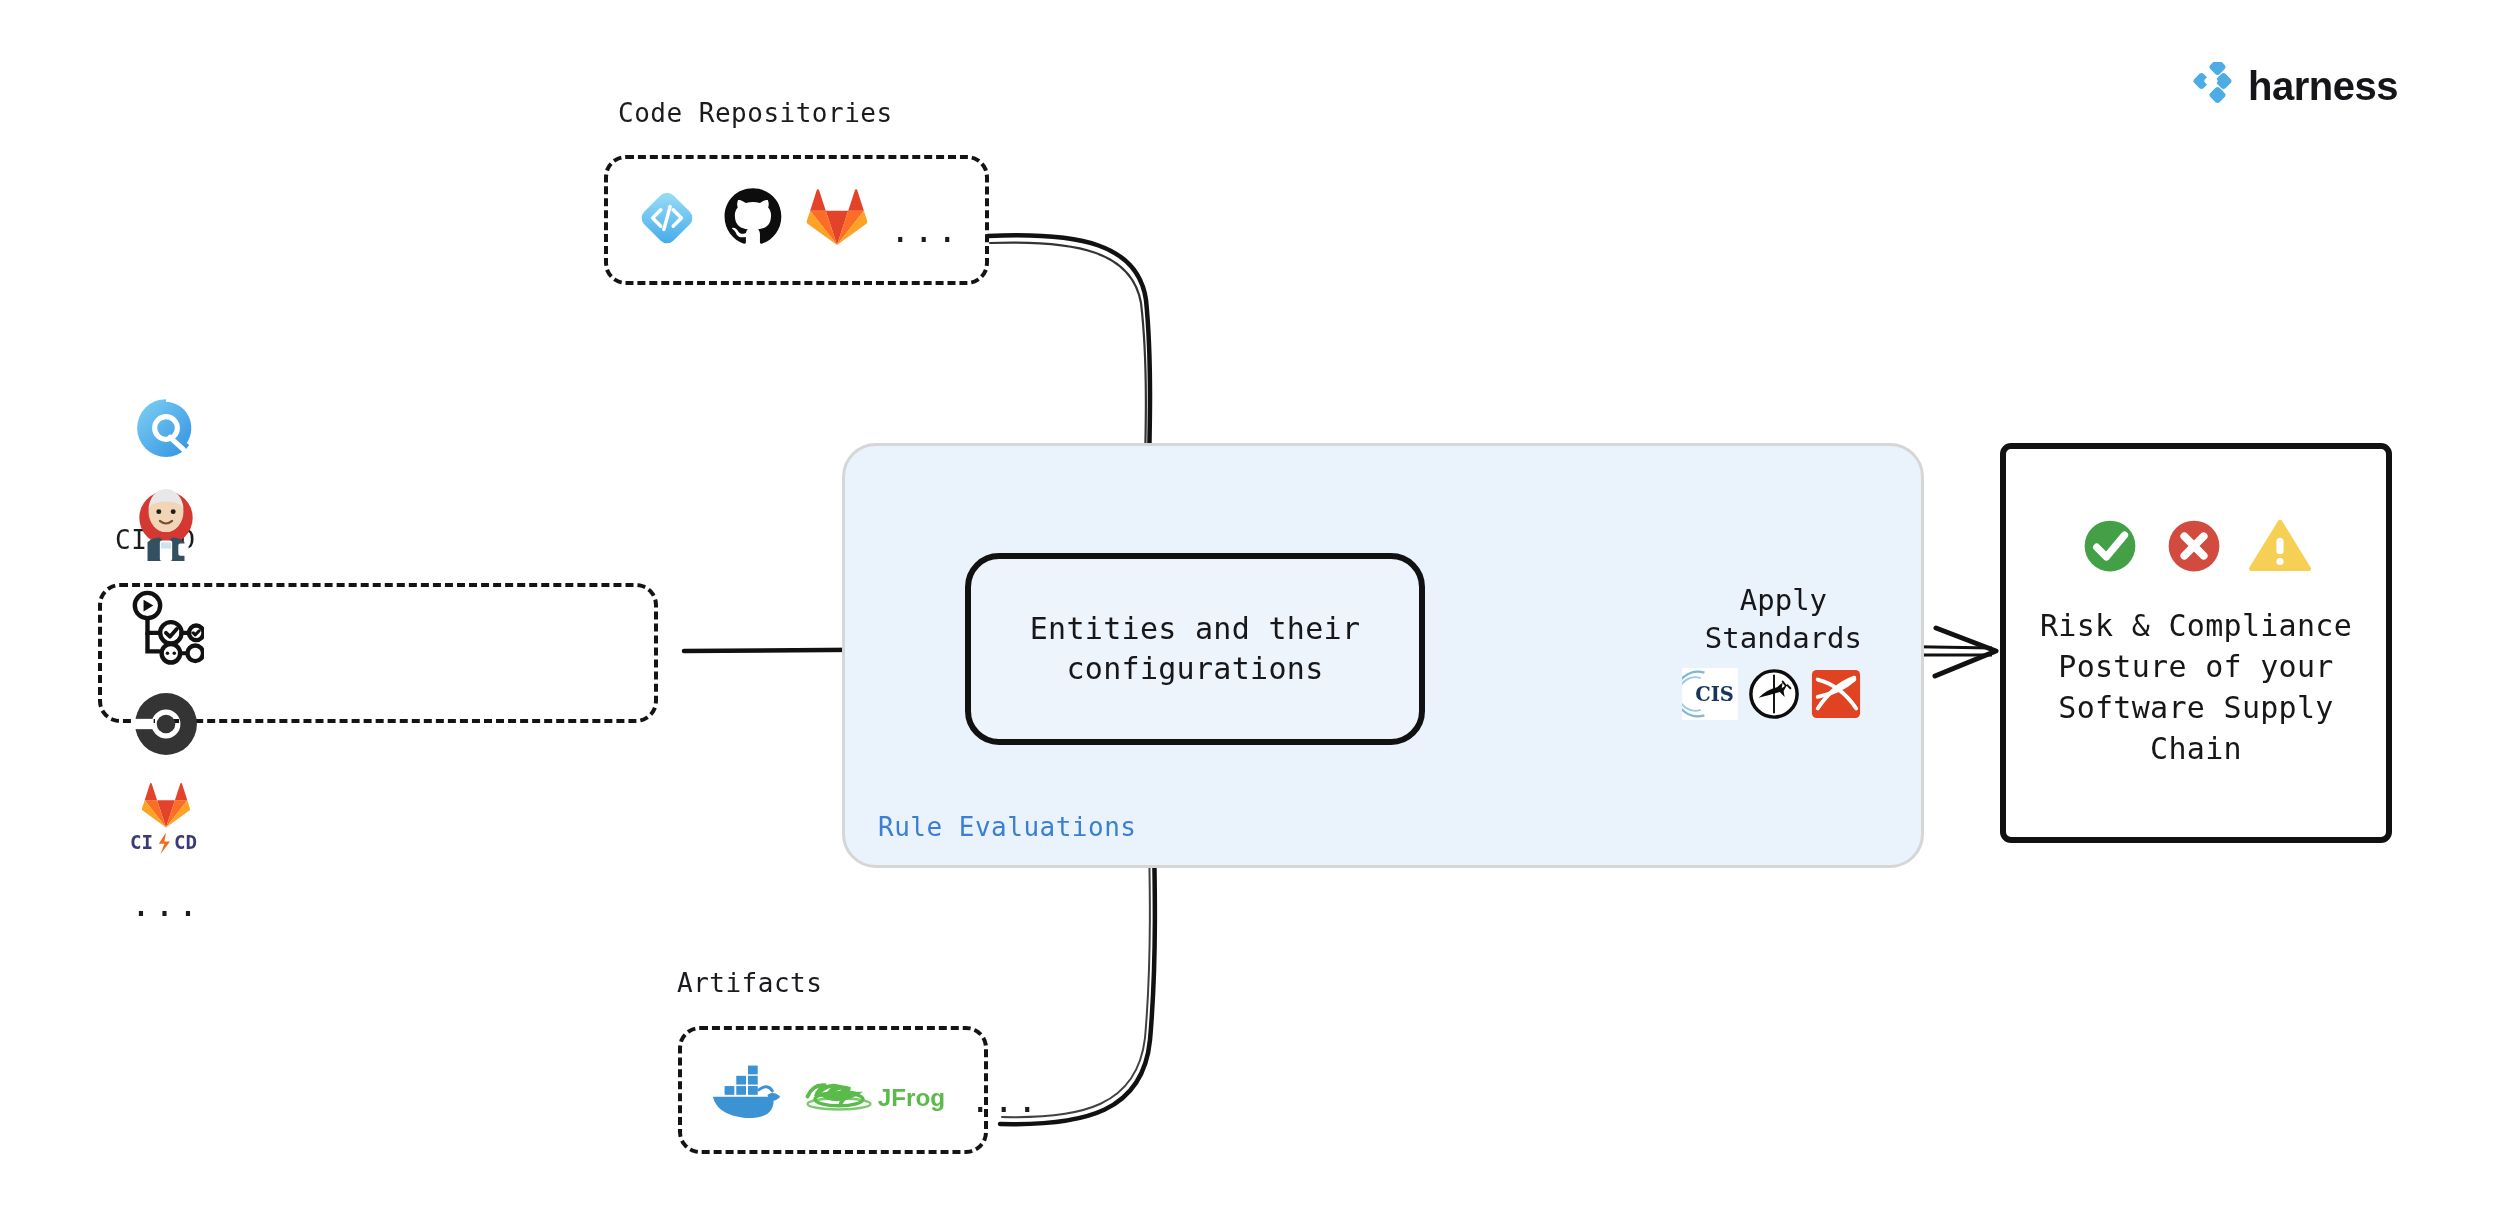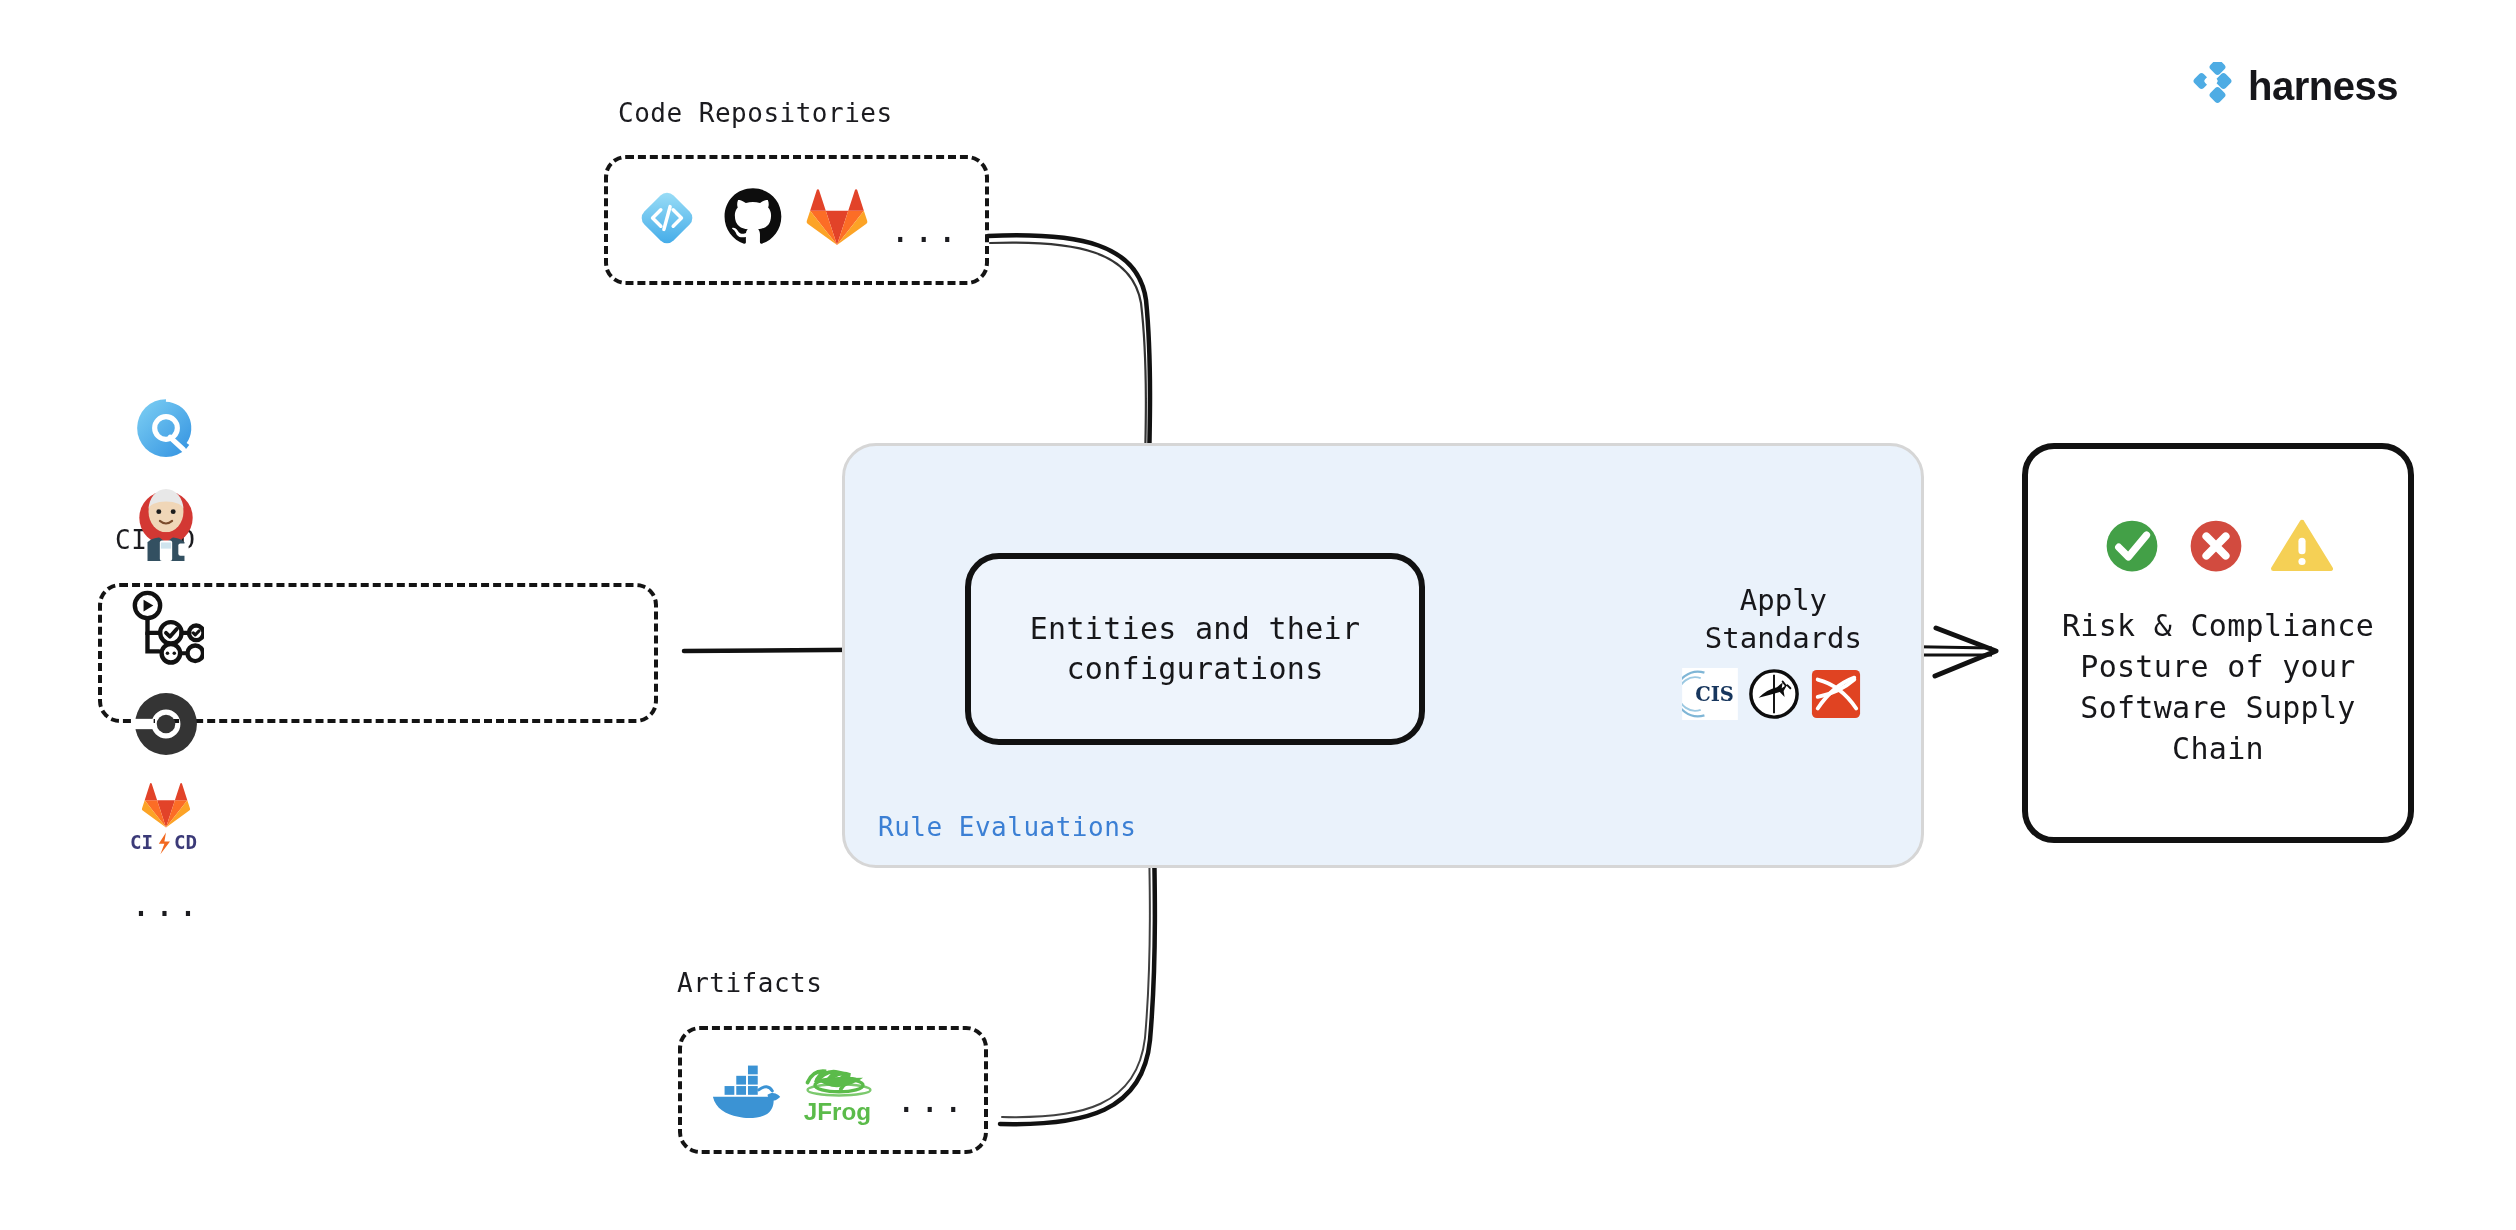--- a/index.html
+++ b/index.html
@@ -30,23 +30,23 @@
        color:#17171a;letter-spacing:0.3px;}
 
   
   .diamond-wrap{position:absolute;}
   .diamond-content{position:absolute;left:0;top:0;width:100%;height:100%;
        display:flex;flex-direction:column;align-items:flex-end;justify-content:center;gap:6px;}
   .diamond-title{font-size:29px;line-height:1.3;text-align:center;color:#17171a;}
   .diamond-icons{display:flex;align-items:center;gap:10px;margin-top:4px;}
 
   
-  .outcome-box{position:absolute;border:6px solid #111111;border-radius:32px;
+  .outcome-box{position:absolute;border:6px solid #111111;border-radius:11px;
        background:#ffffff;box-sizing:border-box;display:flex;flex-direction:column;
-       align-items:center;justify-content:center;gap:26px;margin-left:22px;}
+       align-items:center;justify-content:center;gap:26px;}
   .outcome-icons{display:flex;align-items:center;gap:26px;}
   .outcome-text{font-size:30px;line-height:1.37;text-align:center;color:#17171a;
        letter-spacing:0.3px;padding:0 14px;}
 
   
   .brand{position:absolute;display:flex;align-items:center;gap:12px;}
   .brand-name{font-family:Liberation Sans, sans-serif;font-size:40px;font-weight:700;
        color:#16161a;letter-spacing:-0.5px;}
 </style>
 </head>
@@ -237,21 +237,21 @@
             <rect x="41" y="18.5" width="10" height="9"></rect>
               <rect x="41" y="8" width="10" height="9"></rect>
           </g>
           <path d="M5 40 h62 c0 0 3 14-9 19 c-8 3.4-19 3.6-27 1.6
                    C18 58.2 8 52 5 40 Z" fill="#3B93D4"></path>
           <path d="M61 38 c7-5 13 2 13 2 s-4 5-9 4 c-3-.6-4-6-4-6Z" fill="#3B93D4"></path>
           <path d="M52 33 q9-7 14 1" stroke="#3B93D4" stroke-width="3" fill="none" stroke-linecap="round"></path>
         </svg>
       </span>
 
-      <span style="display:flex;flex-direction:column;align-items:flex-start;">
+      <span style="display:flex;flex-direction:row;align-items:flex-end;">
         <svg width="74" height="44" viewBox="0 0 80 46">
           <path d="M6 30 q6-14 20-12 q-8 3-11 12 q10-14 24-11 q-9 3-13 12
                    q12-15 26-9 q-11 1-16 11 q10-10 22-6 q-11 2-16 10" fill="none" stroke="#5BBB4A" stroke-width="4.2" stroke-linecap="round"></path>
           <ellipse cx="40" cy="33" rx="26" ry="7" fill="none" stroke="#5BBB4A" stroke-width="3.6"></ellipse>
           <ellipse cx="40" cy="38" rx="34" ry="6" fill="none" stroke="#5BBB4A" stroke-width="2.6" opacity=".8"></ellipse>
           <path d="M14 26 q14 10 26 9 q14-1 26-10" fill="#5BBB4A"></path>
         </svg>
         <svg width="78" height="28" viewBox="0 0 90 30">
           <text x="2" y="24" font-family="Liberation Sans, sans-serif" font-size="28" font-weight="700" fill="#5BBB4A">JFrog</text>
         </svg>

